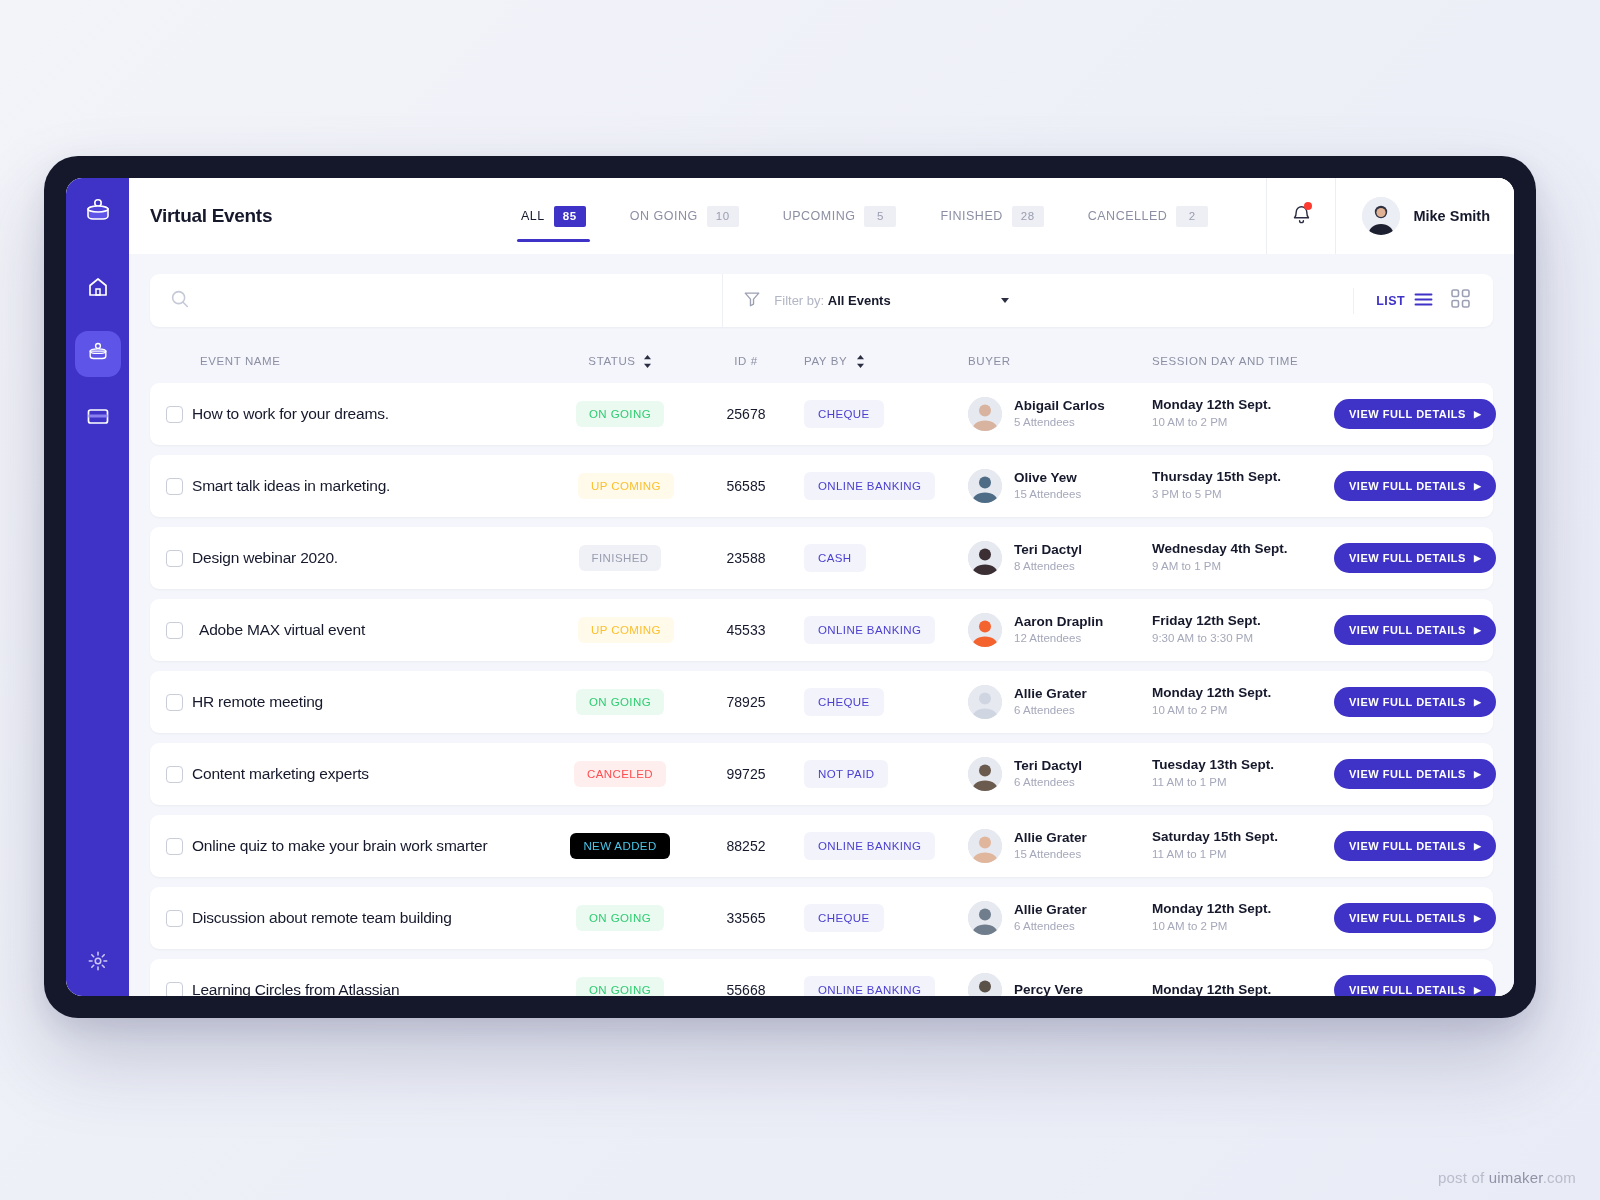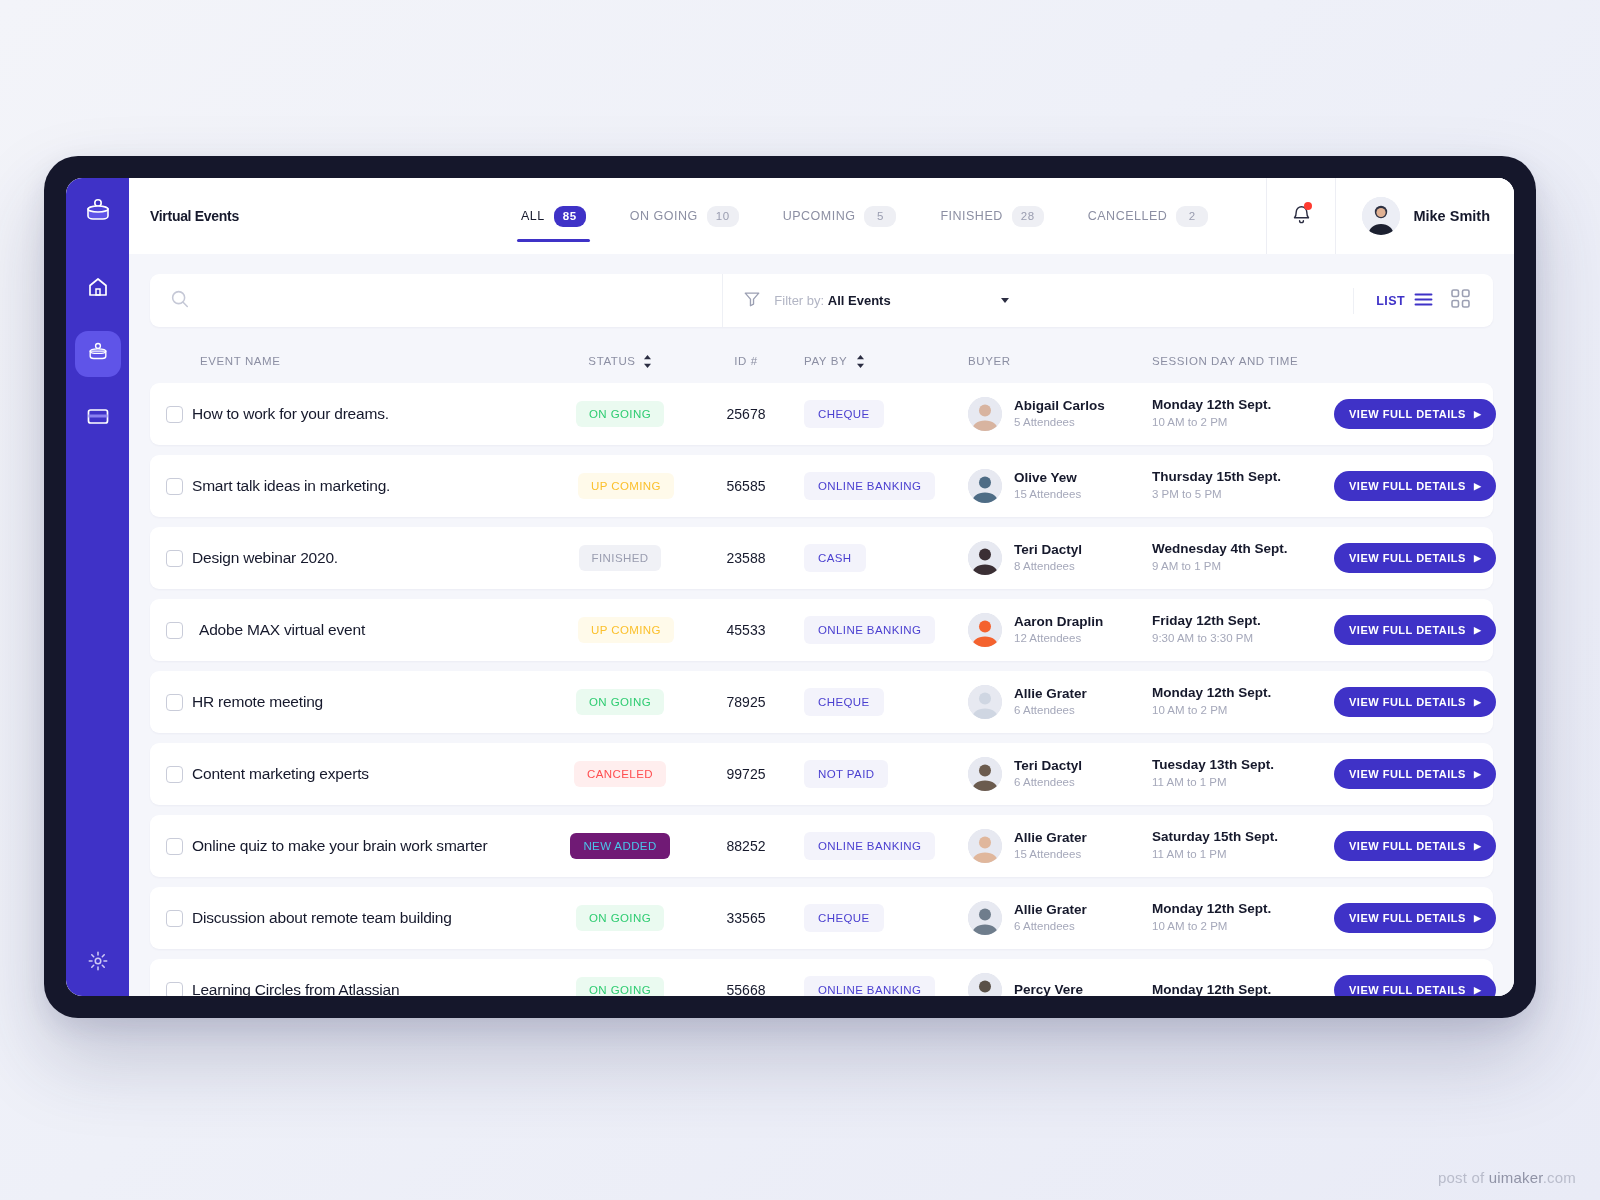--- a/index.html
+++ b/index.html
@@ -61,21 +61,21 @@
   
   .header {
     height: 76px;
     background: #ffffff;
     display: flex;
     align-items: center;
     flex: 0 0 76px;
     position: relative;
   }
   .page-title {
-    font-size: 14px; font-weight: bold; color: #16192c;
+    font-size: 19px; font-weight: bold; color: #16192c;
     padding-left: 21px; letter-spacing: -.3px;
     width: 370px;
   }
   .tabs { display: flex; align-items: center; height: 100%; gap: 0; }
   .tab {
     display: flex; align-items: center; gap: 9px;
     height: 100%;
     padding: 0 22px;
     font-size: 12.5px; letter-spacing: .5px;
     color: #8c8fa3;
@@ -85,21 +85,21 @@
   }
   .tab.active { color: #16192c; }
   .tab.active::after {
     content: ""; position: absolute;
     left: 18px; right: 18px; bottom: 12px; height: 3px;
     background: #3f32c7; border-radius: 2px;
   }
   .pill {
     display: inline-flex; align-items: center; justify-content: center;
     min-width: 32px; height: 21px; padding: 0 8px;
-    border-radius: 9px;
+    border-radius: 2px;
     background: #eeeff4; color: #9a9db0;
     font-size: 11.5px;
   }
   .tab.active .pill { background: #3f32c7; color: #fff; font-weight: bold; }
   .header-right { margin-left: auto; display: flex; align-items: center; height: 100%; }
   .bell-cell {
     width: 70px; height: 100%;
     display: flex; align-items: center; justify-content: center;
     border-left: 1px solid #edeef4; border-right: 1px solid #edeef4;
     cursor: pointer;
@@ -186,21 +186,21 @@
   .badge {
     display: inline-flex; align-items: center; justify-content: center;
     height: 26px; padding: 0 13px; border-radius: 6px;
     font-size: 11.5px; letter-spacing: .4px; font-weight: normal;
     white-space: nowrap;
   }
   .badge.ongoing  { background: #eafaf0; color: #2ecc71; }
   .badge.upcoming { background: #fffaea; color: #fbc02d; margin-left: 12px; }
   .badge.finished { background: #f0f1f6; color: #9a9db0; }
   .badge.canceled { background: #ffeeee; color: #ff4d4f; }
-  .badge.newadded { background: #701a75; color: #4ac6ea; }
+  .badge.newadded { background: #000000; color: #4ac6ea; }
 
   .idnum { font-size: 14px; color: #16192c; }
 
   .paytag {
     display: inline-flex; align-items: center; justify-content: center;
     height: 28px; padding: 0 14px; border-radius: 6px;
     background: #f3f3fb; color: #4a3fd0;
     font-size: 11.5px; letter-spacing: .4px; white-space: nowrap;
   }
 

